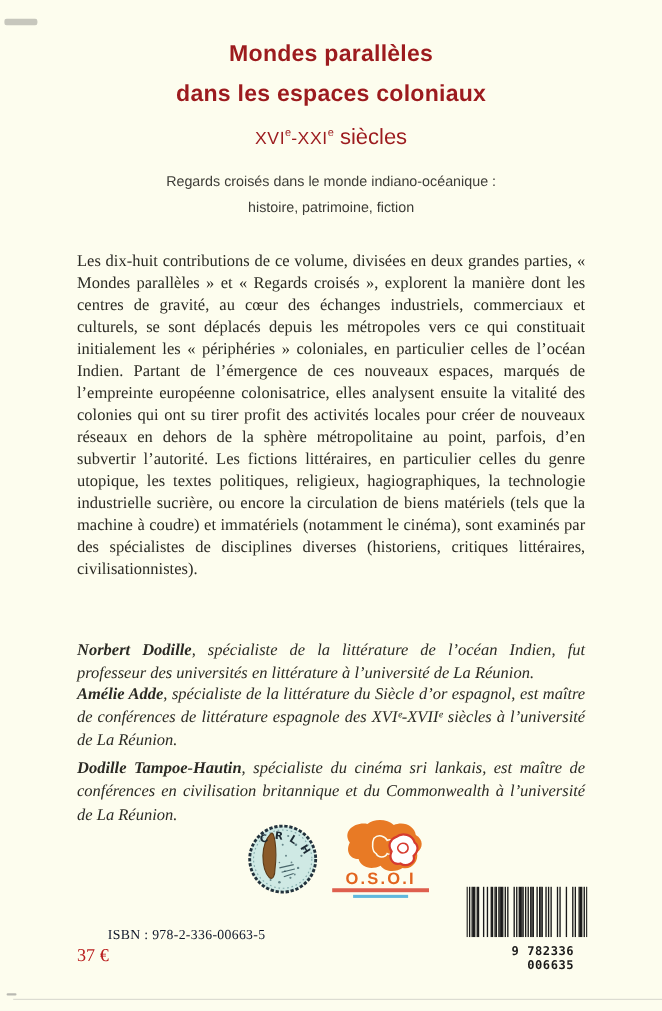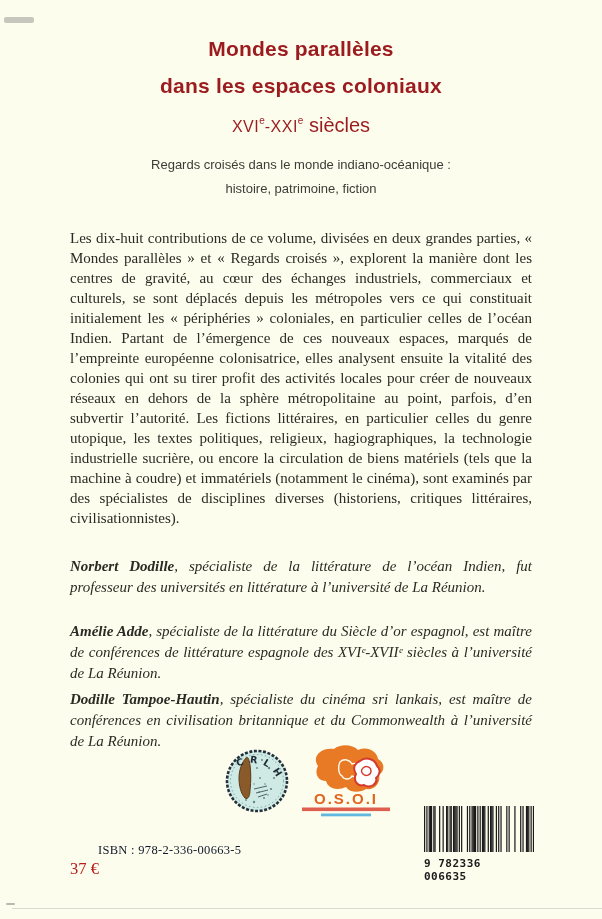--- a/index.html
+++ b/index.html
@@ -37,28 +37,28 @@
     font-size:15px;line-height:20px;
     text-align:justify;
   }
   
   .bio{
     position:absolute;left:70px;width:462px;
     font-style:italic;font-size:15px;line-height:21px;
     text-align:justify;
   }
   .bio .bio-name{font-weight:bold;}
-  .bio1{top:541px;} .bio2{top:600px;margin-top:21px;} .bio3{top:674px;}
+  .bio1{top:566px;} .bio2{top:600px;margin-top:21px;} .bio3{top:674px;}
   
   .crlhoi{position:absolute;left:224px;top:748px;width:66px;height:66px;}
   .osoi{position:absolute;left:300px;top:744px;width:92px;height:80px;}
   
   .isbn{position:absolute;left:70px;top:843px;font-size:12.5px;letter-spacing:.3px;color:#0f172a;margin-left:28px;}
   .price{position:absolute;left:70px;top:859px;font-size:16.5px;color:#b91c1c;}
-  .barcode{position:absolute;left:424px;top:806px;width:98px;text-align:left;}
+  .barcode{position:absolute;left:424px;top:806px;width:98px;text-align:right;}
   .barcode-digits{
     margin-top:1px;
     font-family:"DejaVu Sans Mono","Liberation Mono",monospace;
     font-size:11px;font-weight:bold;letter-spacing:.5px;color:#1a1a1a;
   }
   
   .smudge{position:absolute;left:4px;top:17px;width:30px;height:6px;background:#9a9a96;opacity:.55;border-radius:2px;}
   .edge-line{position:absolute;left:12px;right:0;top:908px;height:1px;background:#d9d9cf;}
   .edge-dash{position:absolute;left:6px;top:903px;width:9px;height:2px;background:#b9b9b2;border-radius:1px;}
 </style>

